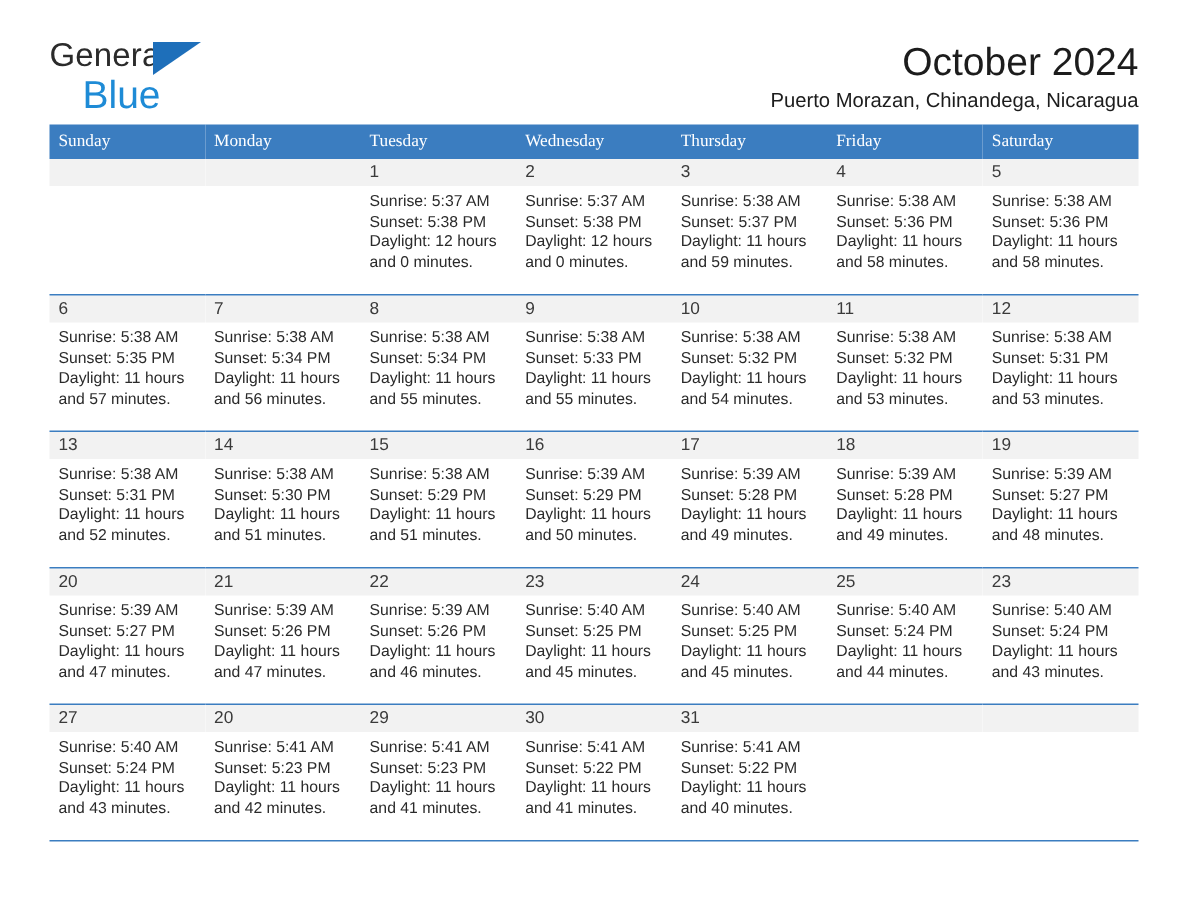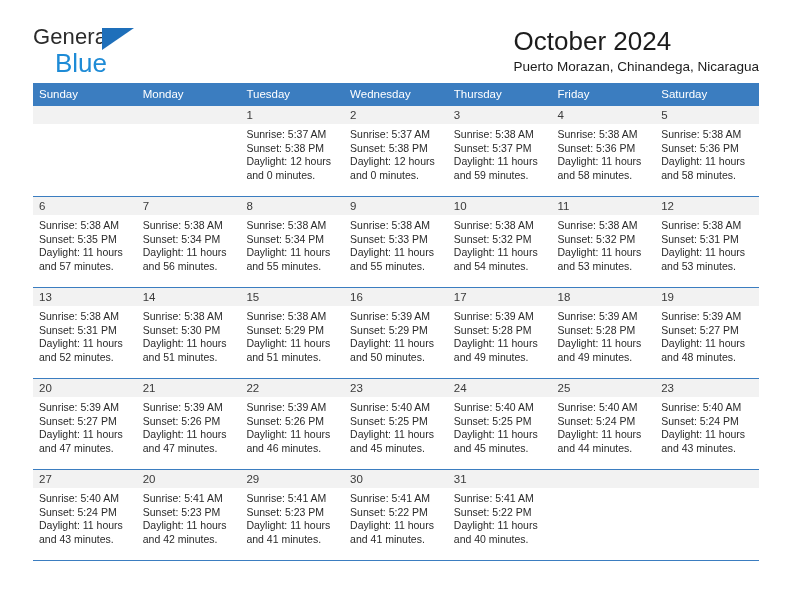--- a/index.html
+++ b/index.html
@@ -54,21 +54,21 @@
     border-bottom: 22px solid transparent;
   }
   .logo-blue {
     font-size: 26px;
     color: #1e8bd6;
     display: block;
     margin-top: 1px;
     margin-left: 22px;
   }
   .titles {
-    text-align: left;
+    text-align: right;
     padding-top: 0px;
   }
   .cal-title {
     font-size: 26px;
     font-weight: normal;
     color: #1c1c1c;
     line-height: 30px;
     white-space: nowrap;
   }
   .cal-subtitle {
@@ -89,20 +89,21 @@
   .calendar th {
     background: #3b7dc0;
     color: #ffffff;
     font-weight: normal;
     font-size: 11.5px;
     text-align: left;
     padding: 5px 0 6px 6px;
     border: none;
     height: 20px;
     box-sizing: border-box;
+    font-family: Liberation Serif, serif;
   }
   .calendar td {
     vertical-align: top;
     padding: 0;
     border-top: 1px solid #3b7dc0;
     height: 90px;
     background: #ffffff;
   }
   .calendar tr.week:first-of-type td {
     border-top: none;

